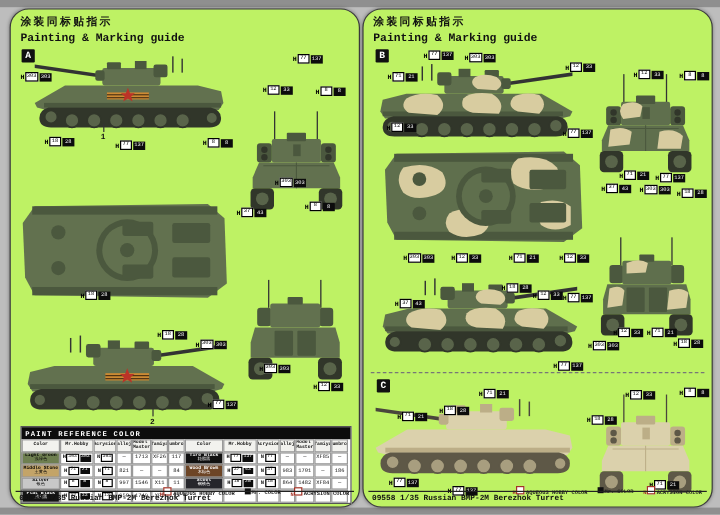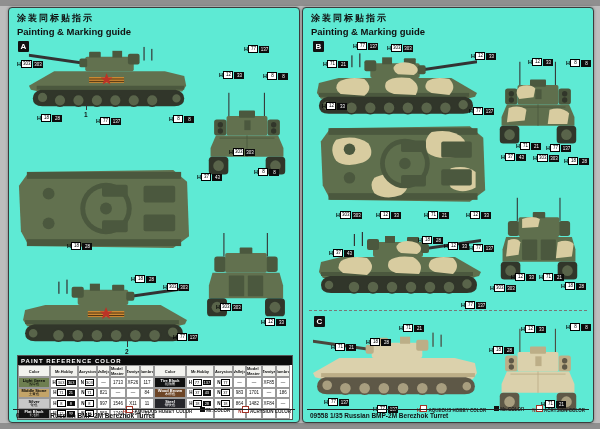--- a/index.html
+++ b/index.html
@@ -1,22 +1,22 @@
 <!DOCTYPE html>
 <html><head>
 <meta charset="utf-8">
 <style>
   html,body{margin:0;padding:0;background:#c2c2c2;}
   .canvas{position:relative;width:600px;height:429px;background:#bdbdbd;overflow:hidden;
           font-family:"Liberation Sans",sans-serif;}
   .edge{position:absolute;left:0;width:600px;background:#8f8f8f;}
   .edge.top{top:0;height:6px;}
   .edge.bot{bottom:0;height:6px;}
-  .page{position:absolute;top:7px;width:290px;height:414px;background:#5eead4;
-        border:1px solid #3c3c3c;border-radius:4px;box-shadow:0 0 3px rgba(0,0,0,.35);}
+  .page{position:absolute;top:7px;width:290px;height:414px;background:#bef264;
+        border:1px solid #3c3c3c;border-radius:16px;box-shadow:0 0 3px rgba(0,0,0,.35);font-family:Liberation Mono, monospace;}
   .page-left{left:8px;}
   .page-right{left:302px;}
   .hdr{position:absolute;left:8px;top:4px;}
   .hdr-zh{font-weight:bold;font-size:9px;letter-spacing:2px;color:#111;}
   .hdr-en{font-weight:bold;font-size:9.5px;color:#111;margin-top:1px;}
   .badge{position:absolute;width:11px;height:11px;background:#111;color:#fff;
          font-weight:bold;font-size:8px;text-align:center;line-height:11px;border-radius:1px;}
   .fig-num{position:absolute;font-weight:bold;font-size:6.5px;color:#111;}
   .fig-num:before{content:"";position:absolute;left:2px;top:-8px;width:1px;height:7px;background:#333;}
   

